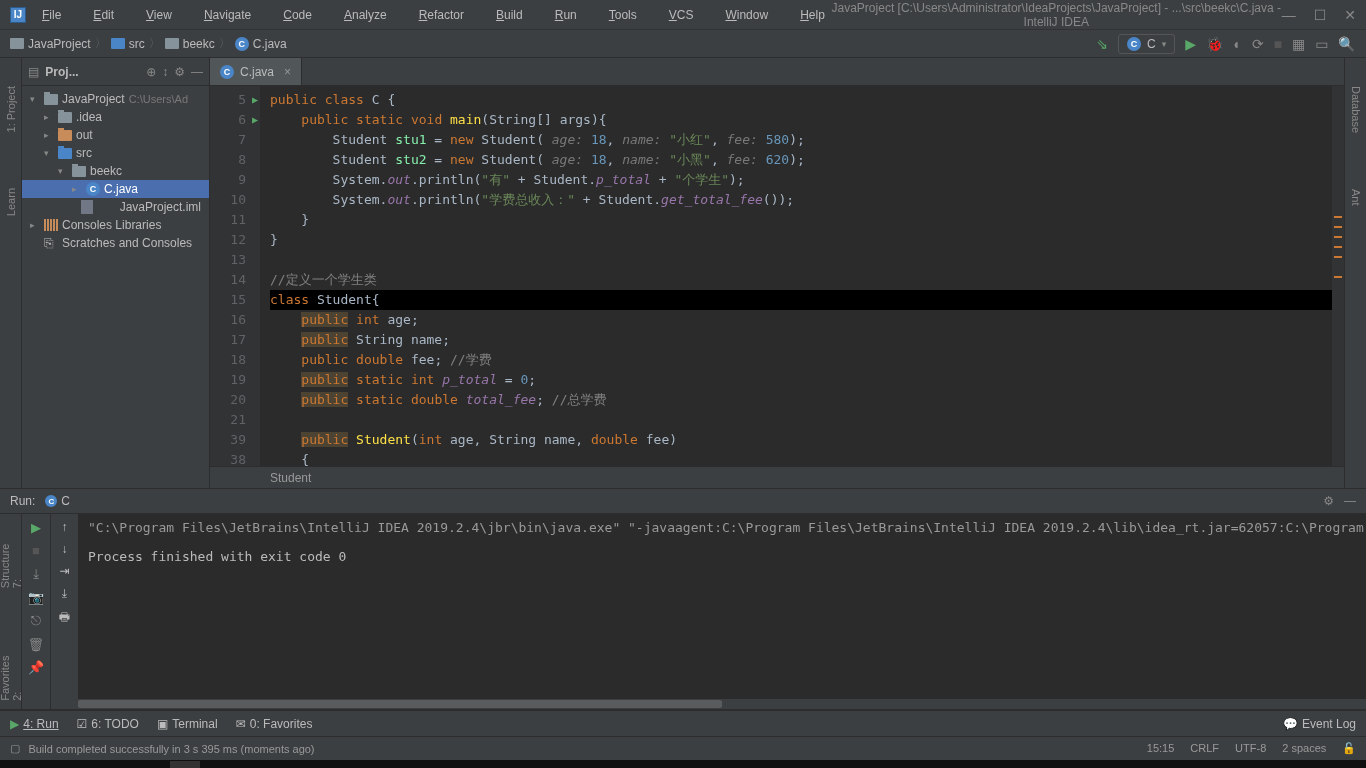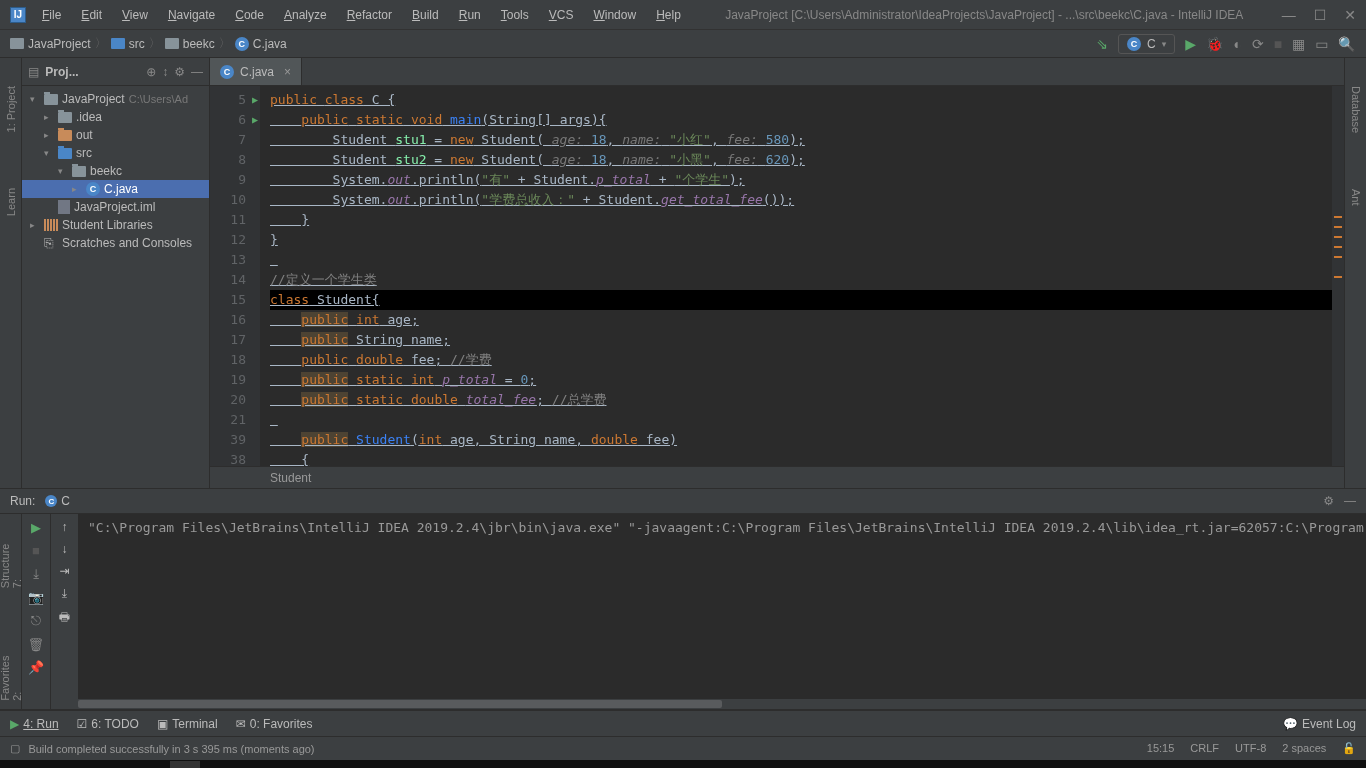--- a/index.html
+++ b/index.html
@@ -1,19 +1,19 @@
 <!DOCTYPE html>
 <html><head>
 <meta charset="utf-8">
 <style>
 * { margin: 0; padding: 0; box-sizing: border-box; }
 body { font-family: "Segoe UI", Arial, sans-serif; font-size: 12px; background: #2b2b2b; color: #bbb; width: 1366px; height: 768px; overflow: hidden; position: relative; }
 .titlebar { height: 30px; background: #3c3f41; display: flex; align-items: center; padding: 0 10px; color: #bbb; border-bottom: 1px solid #323232; }
 .titlebar .icon { width: 16px; height: 16px; background: #4a86c7; border: 1px solid #2d5c8a; margin-right: 10px; display: flex; align-items: center; justify-content: center; font-size: 10px; color: white; font-weight: bold; }
-.menubar { display: flex; gap: 8px; }
+.menubar { display: flex; gap: 20px; }
 .menubar span { padding: 4px 6px; cursor: pointer; }
 .menubar span u { text-decoration: underline; }
 .title-text { flex: 1; text-align: center; color: #888; font-size: 12px; }
 .win-controls { display: flex; gap: 18px; color: #888; }
 .win-controls span { cursor: pointer; font-size: 14px; }
 .toolbar { height: 28px; background: #3c3f41; display: flex; align-items: center; padding: 0 10px; border-bottom: 1px solid #2d2d2d; }
 .breadcrumb { display: flex; align-items: center; gap: 4px; font-size: 12px; }
 .breadcrumb .bc-item { display: flex; align-items: center; gap: 4px; }
 .breadcrumb .sep { color: #666; }
 .folder-icon-sm { width: 14px; height: 11px; background: #87939a; border-radius: 1px; display: inline-block; position: relative; }
@@ -42,28 +42,28 @@
 .folder-icon.orange { background: #c88b5a; }
 .folder-icon.blue { background: #4a86c7; }
 .lib-icon { width: 14px; height: 12px; background: repeating-linear-gradient(90deg, #c88b5a 0 2px, #3c3f41 2px 3px); }
 .editor-area { flex: 1; background: #2b2b2b; display: flex; flex-direction: column; position: relative; }
 .editor-tabs { height: 28px; background: #3c3f41; display: flex; border-bottom: 1px solid #2d2d2d; }
 .editor-tab { padding: 4px 10px; display: flex; align-items: center; gap: 6px; background: #515658; border-right: 1px solid #2d2d2d; cursor: pointer; font-size: 12px; }
 .editor-tab .close { color: #999; margin-left: 4px; }
 .editor-content { flex: 1; display: flex; font-family: "Consolas", monospace; font-size: 13px; overflow: hidden; position: relative; }
 .gutter { width: 50px; background: #313335; text-align: right; padding-right: 14px; color: #606366; line-height: 20px; padding-top: 4px; position: relative; }
 .gutter .run-arrow { position: absolute; right: 2px; color: #59a869; font-size: 10px; }
-.code { flex: 1; line-height: 20px; padding: 4px 0 16px 10px; white-space: pre; color: #a9b7c6; position: relative; text-decoration: underline; }
+.code { flex: 1; line-height: 20px; padding: 4px 0 16px 10px; white-space: pre; color: #a9b7c6; position: relative; }
 .code .line { height: 20px; }
 .code .line.current { background: #000000; }
 .kw { color: #cc7832; }
 .str { color: #6a8759; }
 .num { color: #6897bb; }
 .comm { color: #808080; }
-.fn { color: #3b82f6; }
+.fn { color: #fde047; }
 .type { color: #86efac; }
 .hint { color: #787878; font-style: italic; }
 .static-fld { color: #9876aa; font-style: italic; }
 .hl { background: #4d4333; }
 .right-gutter { width: 22px; background: #3c3f41; border-left: 1px solid #2d2d2d; display: flex; flex-direction: column; align-items: center; padding-top: 20px; gap: 40px; }
 .right-marks { width: 12px; background: #313335; position: relative; }
 .right-marks .mark { position: absolute; width: 8px; height: 2px; left: 2px; background: #cc7832; }
 .breadcrumb-bar { height: 22px; background: #3c3f41; border-top: 1px solid #2d2d2d; padding-left: 60px; font-size: 12px; color: #999; display: flex; align-items: center; }
 .run-panel-hdr { height: 26px; background: #3c3f41; border-top: 1px solid #2d2d2d; border-bottom: 1px solid #2d2d2d; display: flex; align-items: center; padding: 0 10px; gap: 10px; }
 .run-panel-hdr .label { font-size: 12px; }
@@ -196,29 +196,29 @@
         <div class="tree-item" style="padding-left: 36px;">
           <span class="arrow">▾</span>
           <span class="folder-icon"></span>
           <span>beekc</span>
         </div>
         <div class="tree-item selected" style="padding-left: 50px;">
           <span class="arrow">▸</span>
           <span class="c-icon-sm">C</span>
           <span>C.java</span>
         </div>
-        <div class="tree-item" style="padding-left: 22px;">
+        <div class="tree-item" style="padding-left: 22px; justify-content: space-between;">
           <span class="arrow"></span>
           <span style="width:12px;height:14px;background:#717784;display:inline-block"></span>
           <span>JavaProject.iml</span>
         </div>
         <div class="tree-item" style="padding-left: 8px;">
           <span class="arrow">▸</span>
           <span class="lib-icon"></span>
-          <span>Student Libraries</span>
+          <span>Consoles Libraries</span>
         </div>
         <div class="tree-item" style="padding-left: 8px;">
           <span class="arrow"></span>
           <span style="width:14px;height:14px;display:inline-block">⎘</span>
           <span>Scratches and Consoles</span>
         </div>
       </div>
   </div>
 
   <div class="editor-area">
@@ -299,20 +299,21 @@
   <div class="run-toolbar2">
     <span>↑</span>
     <span>↓</span>
     <span>⇥</span>
     <span>⤓</span>
     <span>🖶</span>
   </div>
   <div class="console">
     <div class="cmd">"C:\Program Files\JetBrains\IntelliJ IDEA 2019.2.4\jbr\bin\java.exe" "-javaagent:C:\Program Files\JetBrains\IntelliJ IDEA 2019.2.4\lib\idea_rt.jar=62057:C:\Program Files\JetBrains</div>
     <div style="height:14px"></div>
+    <div>Process finished with exit code 0</div>
     <div class="scrollbar-h">
       <div class="thumb" style="left:0;width:50%"></div>
     </div>
   </div>
 </div>
 
 <div class="bottom-tabs">
   <div class="tab">
       <span style="color:#59a869">▶</span>
       <u>4: Run</u>

